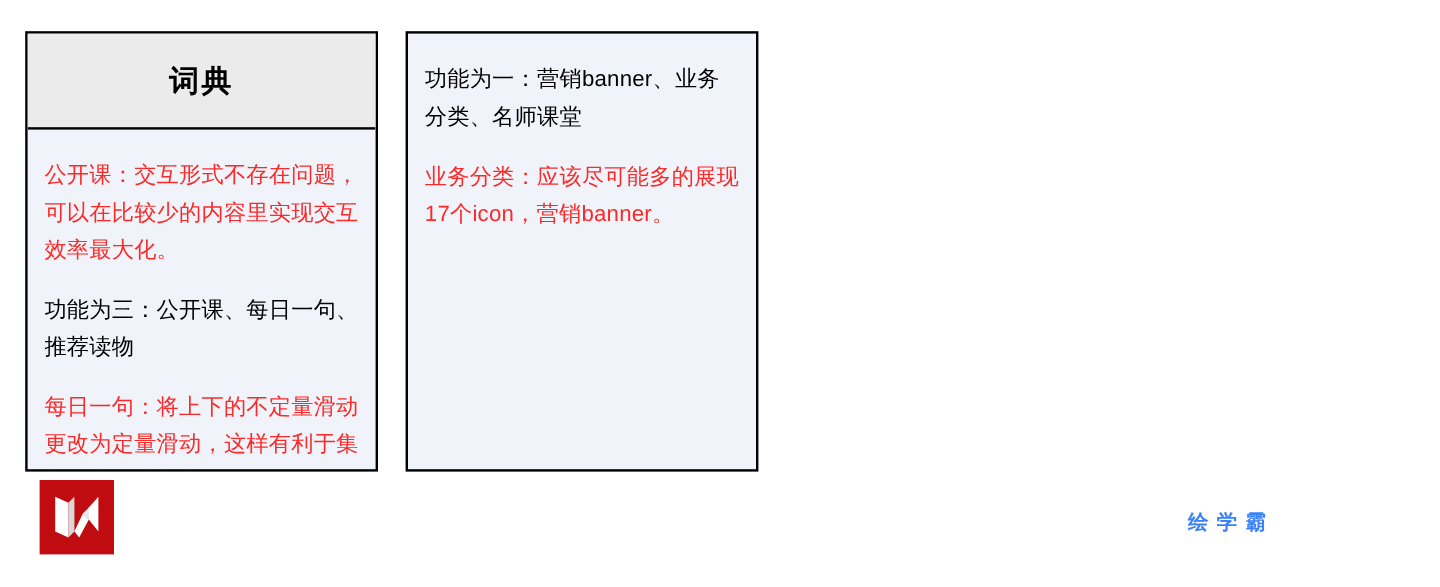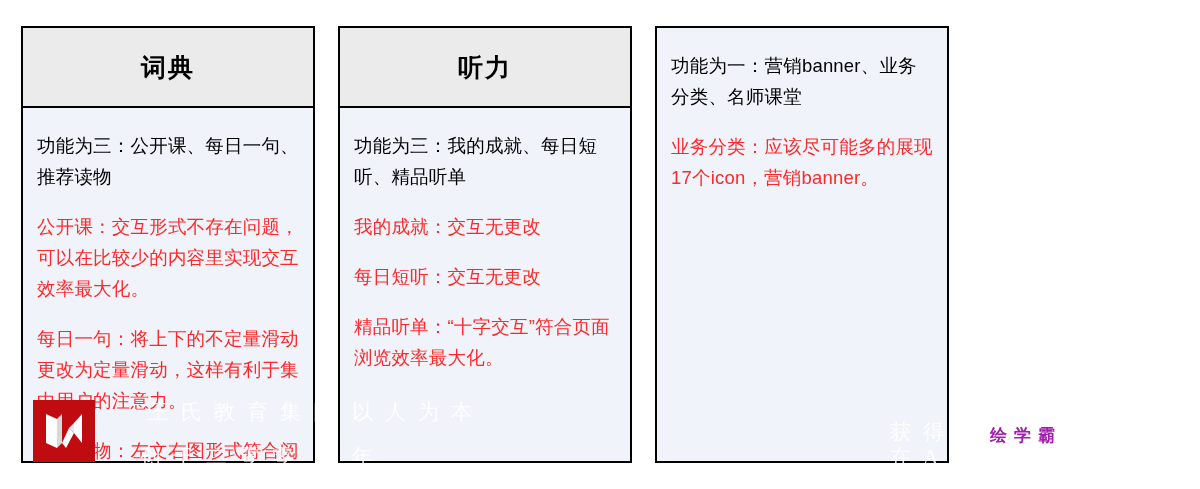--- a/index.html
+++ b/index.html
@@ -37,21 +37,21 @@
   .wm-d { left: 140px; top: 443px; }
   .wm-e { left: 352px; top: 443px; }
   .wm-f { left: 890px; top: 443px; font-family: Liberation Serif, serif; }
 
   
   .board {
     position: absolute;
     left: 21px;
     top: 26px;
     width: 928px;
-    height: 437px;
+    height: 367px;
     display: flex;
     gap: 23px;
     z-index: 2;
   }
   .card {
     width: 294px;
     border: 2px solid #000000;
     box-sizing: border-box;
     background: #f1f3fa;
     display: flex;
@@ -102,21 +102,21 @@
   }
   .logo-mark svg { display: block; }
 
   
   .brand {
     position: absolute;
     left: 990px;
     top: 424px;
     font-size: 17px;
     font-weight: bold;
-    color: #a21caf;
+    color: #3b82f6;
     letter-spacing: 7px;
     z-index: 6;
     white-space: nowrap;
   }
 </style>
 </head>
 <body>
 
 <div class="wm-layer">
   <div class="wm-text wm-a">王氏教育集团</div>
@@ -127,38 +127,27 @@
   <div class="wm-text wm-f">在App</div>
 </div>
 
 <div class="board">
 
   <div class="card">
     <div class="card-header">
       <div class="card-title">词典</div>
     </div>
     <div class="card-body">
+      <p class="para note">公开课：交互形式不存在问题，可以在比较少的内容里实现交互效率最大化。</p>
       <p class="para intro">功能为三：公开课、每日一句、推荐读物</p>
-      <p class="para note">公开课：交互形式不存在问题，可以在比较少的内容里实现交互效率最大化。</p>
       <p class="para note">每日一句：将上下的不定量滑动更改为定量滑动，这样有利于集中用户的注意力。</p>
       <p class="para note">推荐读物：左文右图形式符合阅读顺序。</p>
     </div>
   </div>
 
-  <div class="card">
-    <div class="card-header">
-      <div class="card-title">听力</div>
-    </div>
-    <div class="card-body">
-      <p class="para intro">功能为三：我的成就、每日短听、精品听单</p>
-      <p class="para note">我的成就：交互无更改</p>
-      <p class="para note">每日短听：交互无更改</p>
-      <p class="para note">精品听单：“十字交互”符合页面浏览效率最大化。</p>
-    </div>
-  </div>
 
   <div class="card">
     <div class="card-body">
       <p class="para intro">功能为一：营销banner、业务分类、名师课堂</p>
       <p class="para note">业务分类：应该尽可能多的展现17个icon，营销banner。</p>
     </div>
   </div>
 
 </div>
 

